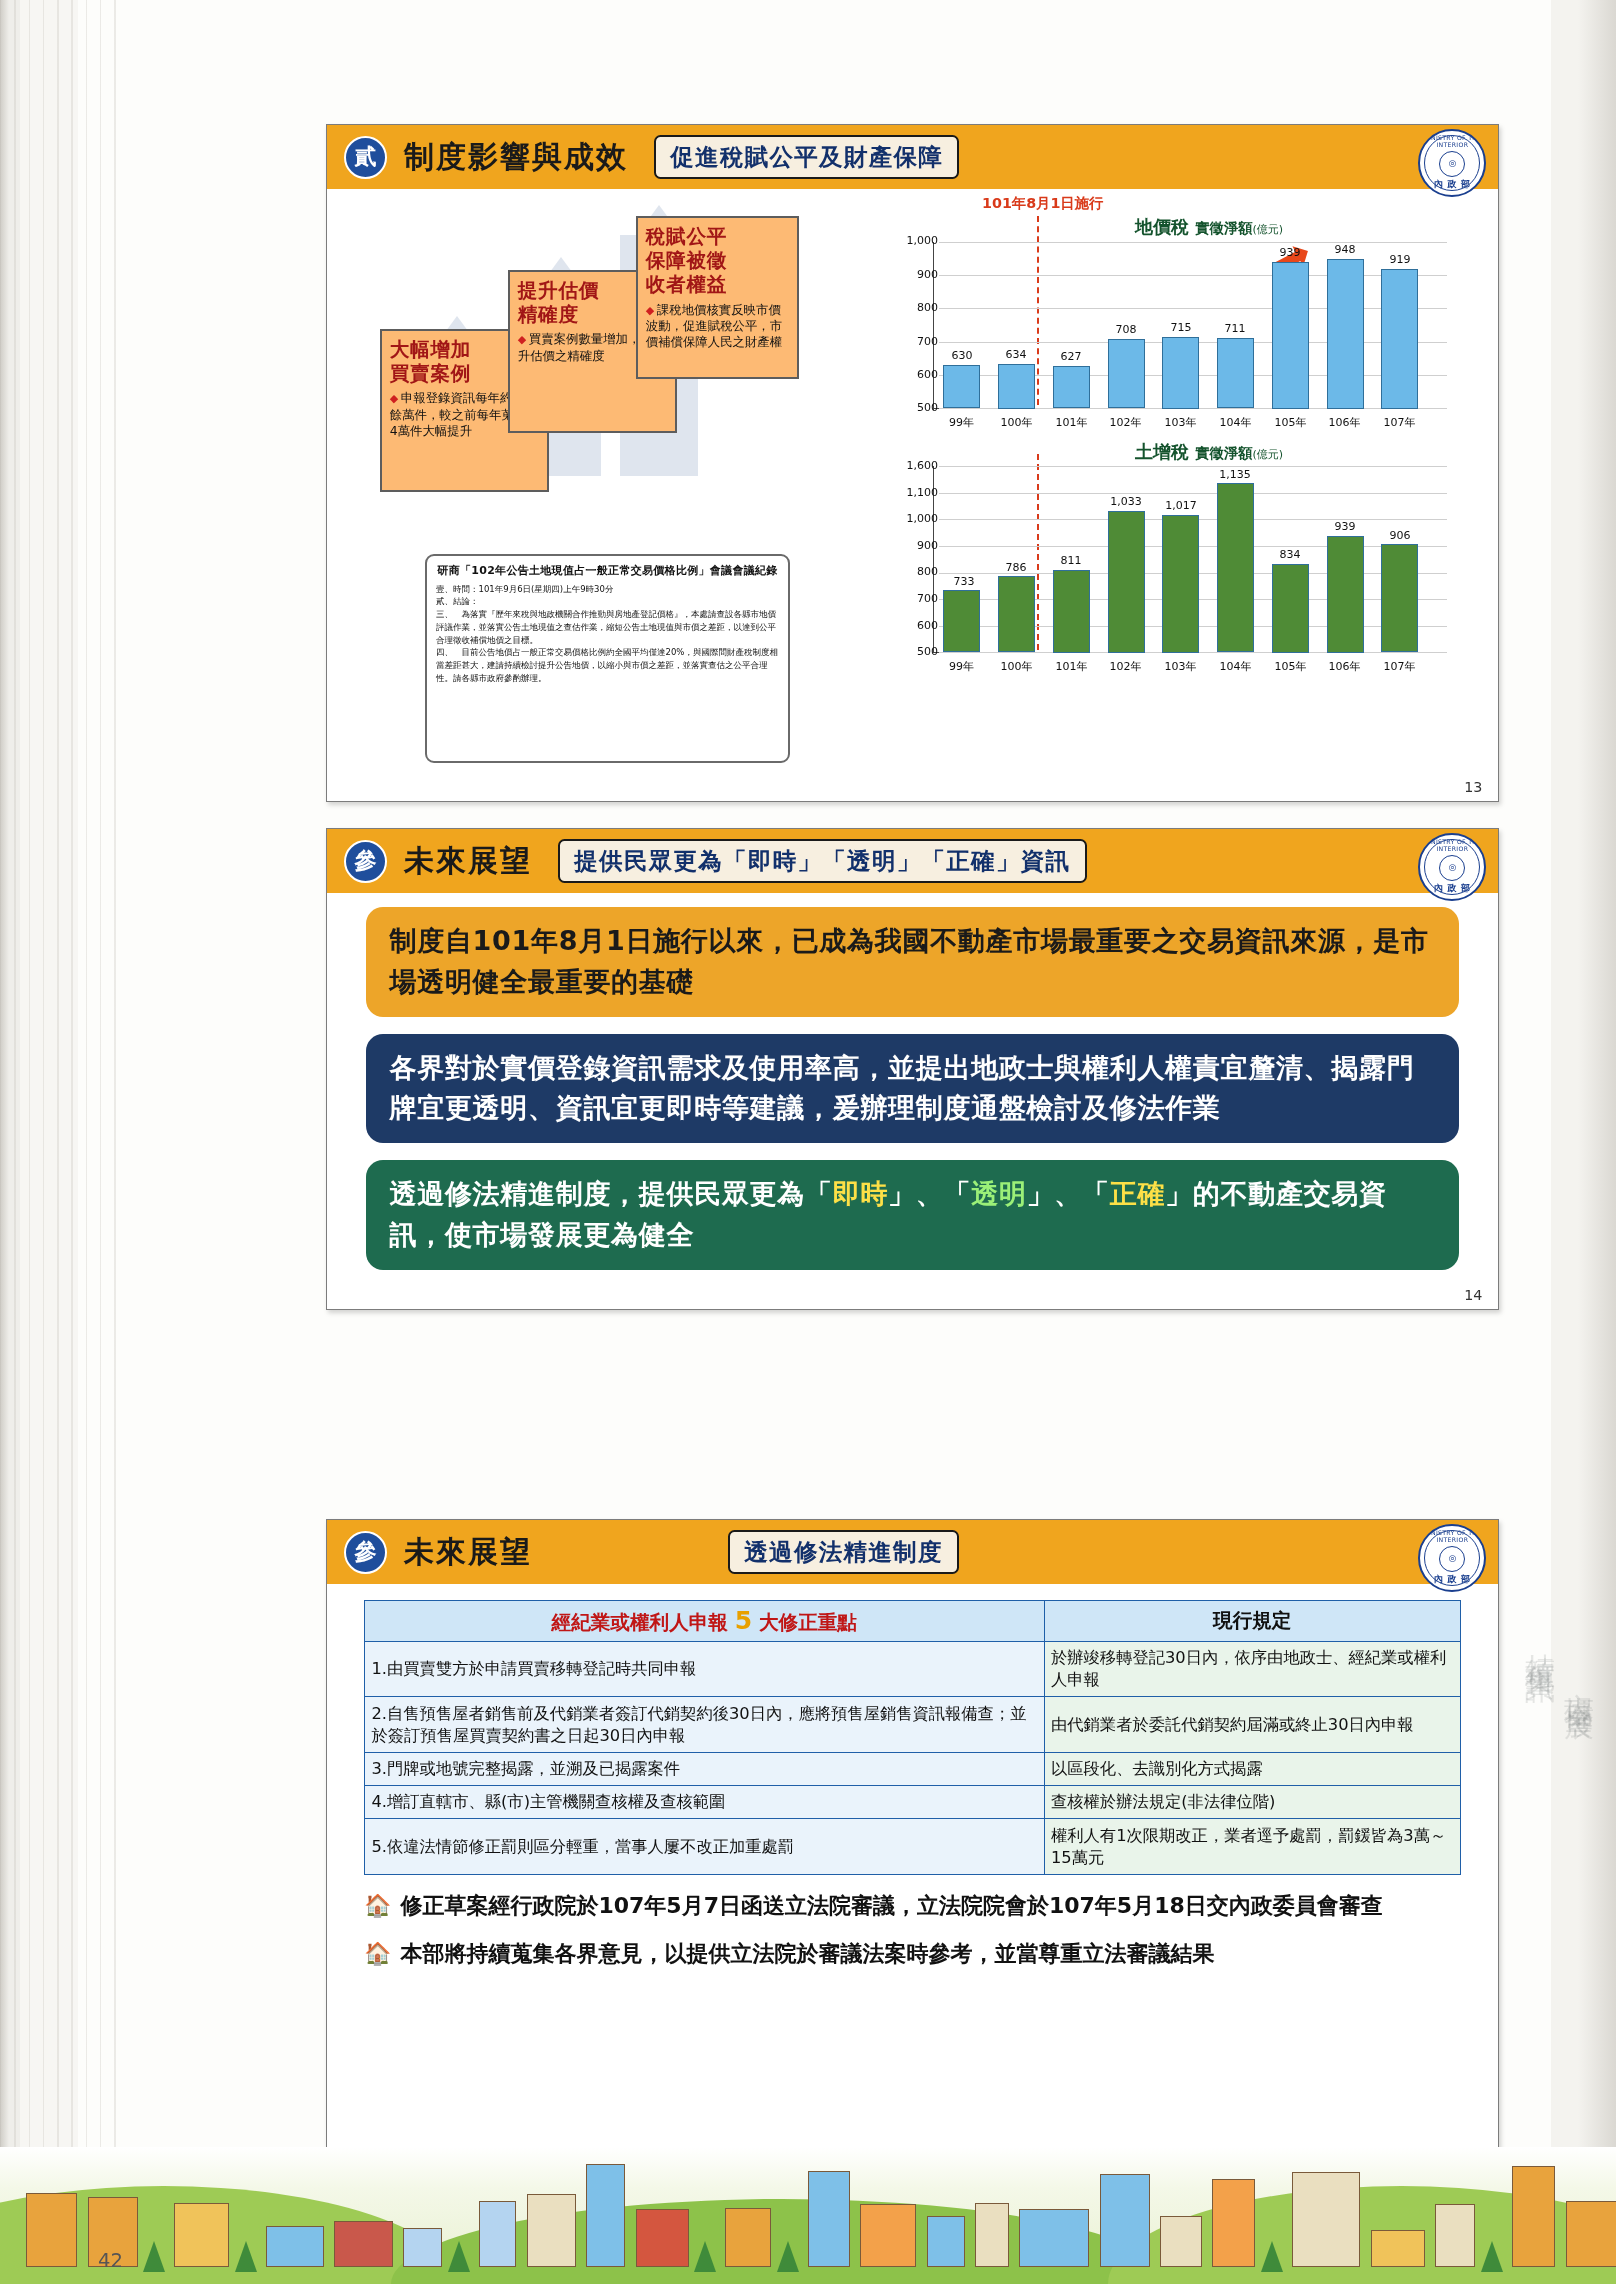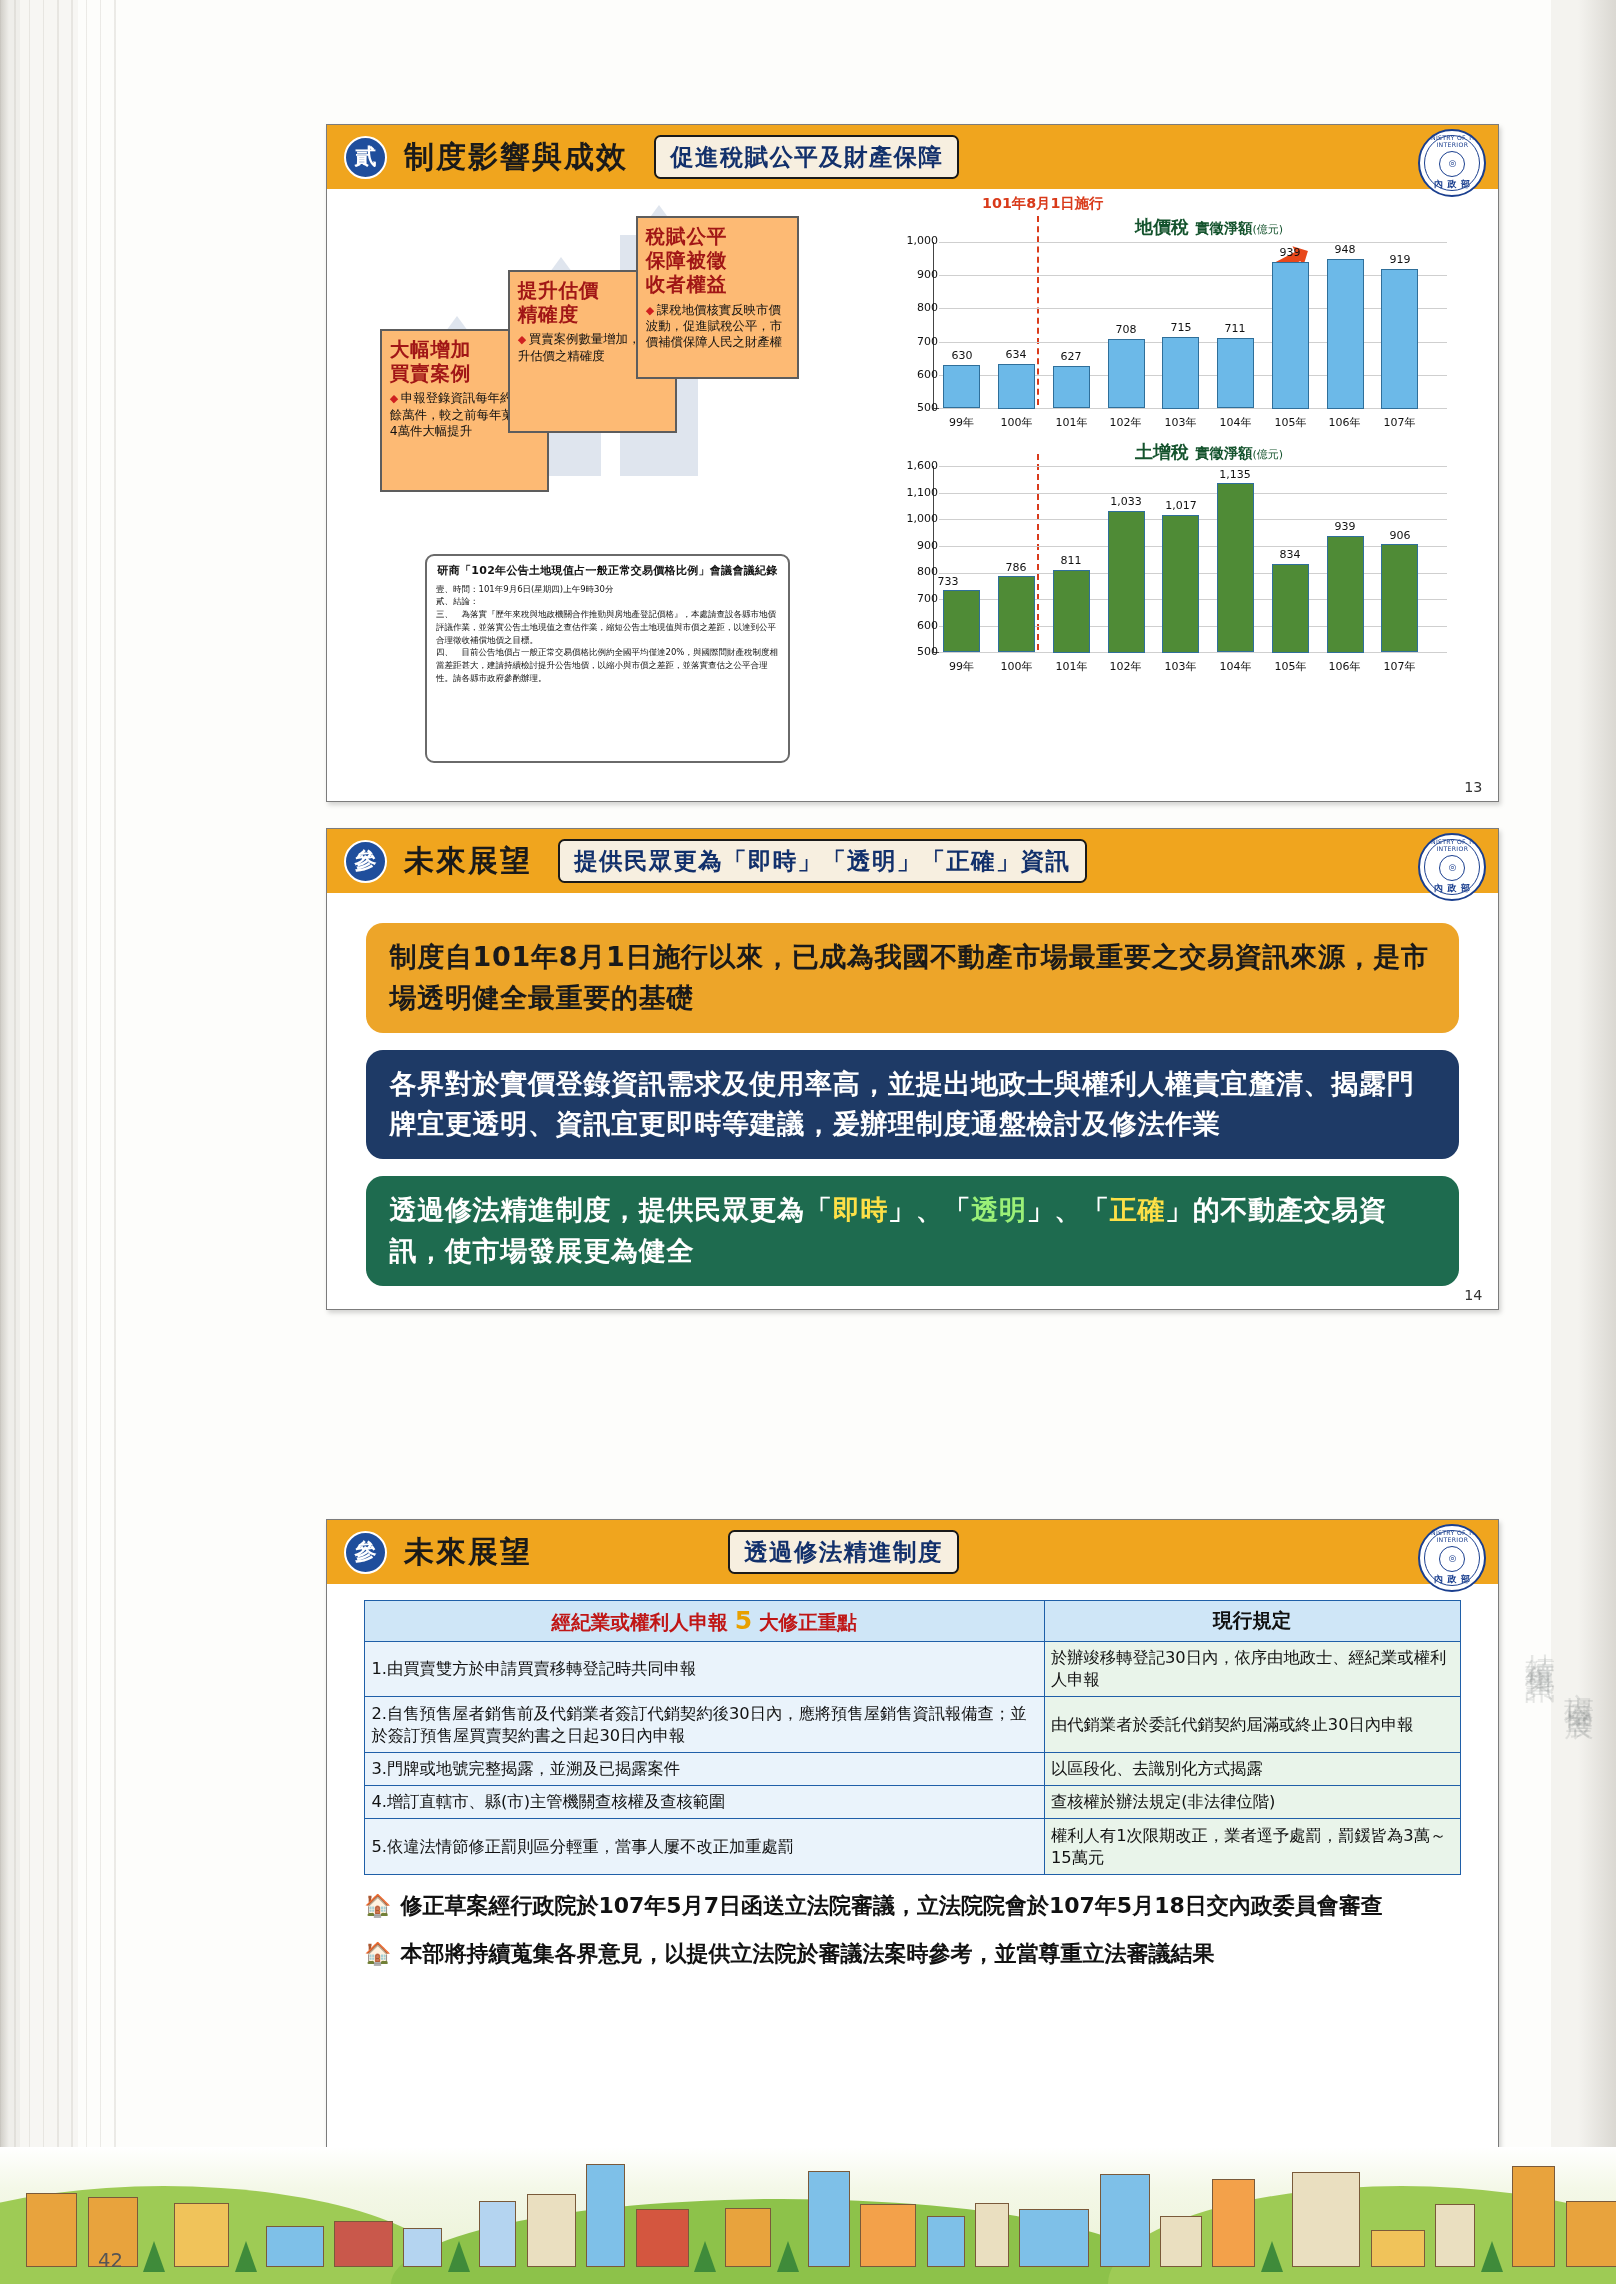--- a/index.html
+++ b/index.html
@@ -132,21 +132,21 @@
   .dash-cap { position:absolute; font-size:14.3px; font-weight:bold; color:#d93a1a; }
   .red-arrow {
     position:absolute; color:#e8481b; font-size:46px; line-height:1;
     transform:rotate(-28deg);
   }
   .gridline{ position:absolute; border-top:0.7px solid #cfcfcf; }
   .axisline{ position:absolute; background:#444; }
 
   
   #slide14 { left:326px; top:828px; width:1173px; height:482px; }
-  .s14-body{ padding:30px 39px 0 39px; }
+  .s14-body{ padding:14px 39px 0 39px; }
   .panel {
     border-radius:17px; color:#fff; font-size:27px; line-height:1.5;
     padding:14.3px 23.5px; margin-bottom:17px; letter-spacing:0.7px; font-weight:bold;
   }
   .panel.orange { background:#eda529; color:#1a1a1a; }
   .panel.navy   { background:#1e3a66; }
   .panel.green  { background:#1e6b4f; }
   .hl-yellow { color:#fde047; }
   .hl-green  { color:#9bf078; }
 
@@ -320,21 +320,21 @@
           <div class="axis-lbl" style="left: 74px; top: 99px; width: 42px; text-align: right;">900</div>
           <div class="gridline" style="left: 117px; top: 79px; width: 508px;"></div>
           <div class="axis-lbl" style="left: 74px; top: 72px; width: 42px; text-align: right;">1,000</div>
           <div class="gridline" style="left: 117px; top: 53px; width: 508px;"></div>
           <div class="axis-lbl" style="left: 74px; top: 46px; width: 42px; text-align: right;">1,100</div>
           <div class="gridline" style="left: 117px; top: 26px; width: 508px;"></div>
           <div class="axis-lbl" style="left: 74px; top: 19px; width: 42px; text-align: right;">1,600</div>
         </div>
       <div id="c2-bars">
           <div class="bar" style="left: 121px; top: 150px; width: 37px; height: 62px; background: rgb(79, 139, 54); border: 0.7px solid rgb(47, 111, 154);"></div>
-          <div class="bar-val" style="left: 101px; top: 135px; width: 50px;">733</div>
+          <div class="bar-val" style="left: 117px; top: 135px; width: 50px;">733</div>
           <div class="bar" style="left: 176px; top: 136px; width: 37px; height: 76px; background: rgb(79, 139, 54); border: 0.7px solid rgb(47, 111, 154);"></div>
           <div class="bar-val" style="left: 169px; top: 121px; width: 50px;">786</div>
           <div class="bar" style="left: 231px; top: 130px; width: 37px; height: 83px; background: rgb(79, 139, 54); border: 0.7px solid rgb(47, 111, 154);"></div>
           <div class="bar-val" style="left: 224px; top: 114px; width: 50px;">811</div>
           <div class="bar" style="left: 286px; top: 71px; width: 37px; height: 142px; background: rgb(79, 139, 54); border: 0.7px solid rgb(47, 111, 154);"></div>
           <div class="bar-val" style="left: 279px; top: 55px; width: 50px;">1,033</div>
           <div class="bar" style="left: 340px; top: 75px; width: 37px; height: 138px; background: rgb(79, 139, 54); border: 0.7px solid rgb(47, 111, 154);"></div>
           <div class="bar-val" style="left: 334px; top: 59px; width: 50px;">1,017</div>
           <div class="bar" style="left: 395px; top: 43px; width: 37px; height: 169px; background: rgb(79, 139, 54); border: 0.7px solid rgb(47, 111, 154);"></div>
           <div class="bar-val" style="left: 388px; top: 28px; width: 50px;">1,135</div>

